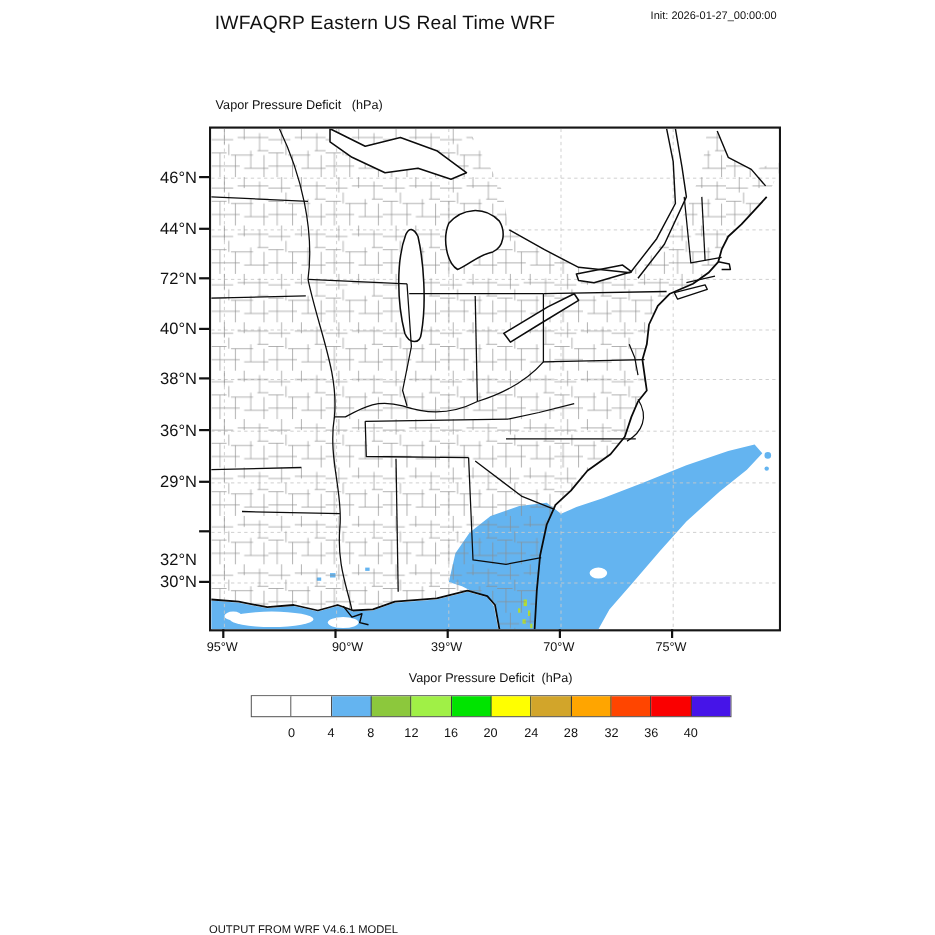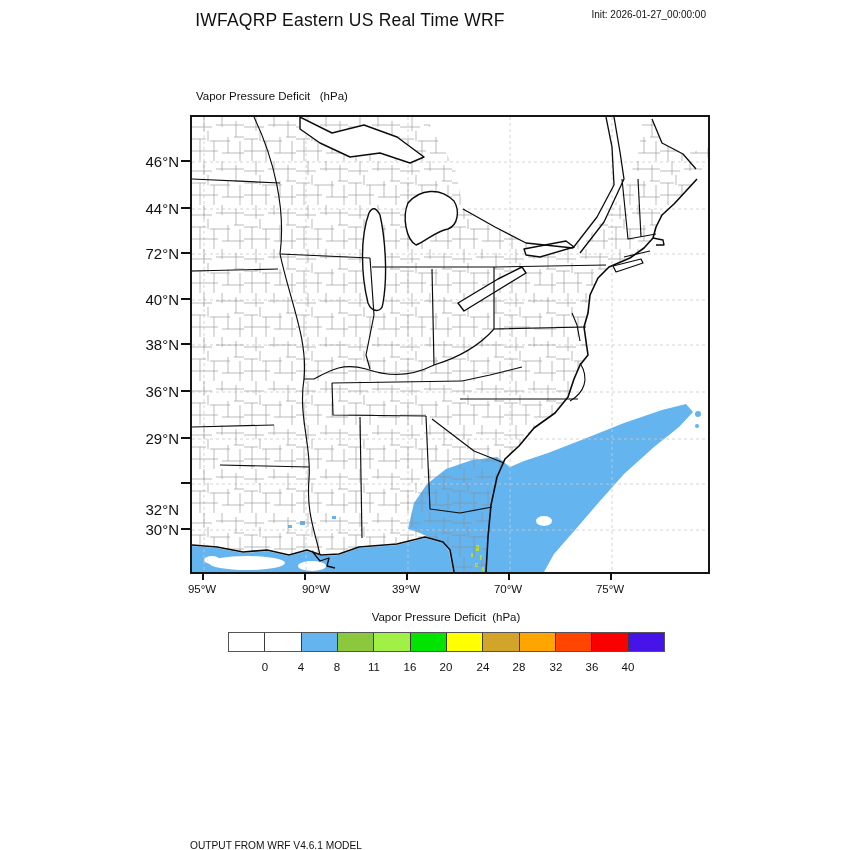--- a/index.html
+++ b/index.html
@@ -175,21 +175,21 @@
   <div class="cb-cell" style="background: rgb(255, 255, 0);"></div>
   <div class="cb-cell" style="background: rgb(210, 165, 42);"></div>
   <div class="cb-cell" style="background: rgb(255, 165, 0);"></div>
   <div class="cb-cell" style="background: rgb(255, 69, 0);"></div>
   <div class="cb-cell" style="background: rgb(250, 0, 0);"></div>
   <div class="cb-cell" style="background: rgb(70, 20, 232);"></div>
 </div>
 <div class="abs cb-lab" style="left:249px">0</div>
 <div class="abs cb-lab" style="left:285px">4</div>
 <div class="abs cb-lab" style="left:321px">8</div>
-<div class="abs cb-lab" style="left:358px">11</div>
+<div class="abs cb-lab" style="left:358px">12</div>
 <div class="abs cb-lab" style="left:394px">16</div>
 <div class="abs cb-lab" style="left:430px">20</div>
 <div class="abs cb-lab" style="left:467px">24</div>
 <div class="abs cb-lab" style="left:503px">28</div>
 <div class="abs cb-lab" style="left:540px">32</div>
 <div class="abs cb-lab" style="left:576px">36</div>
 <div class="abs cb-lab" style="left:612px">40</div>
 
 <div class="abs footer">
   <div>OUTPUT FROM WRF V4.6.1 MODEL</div>

